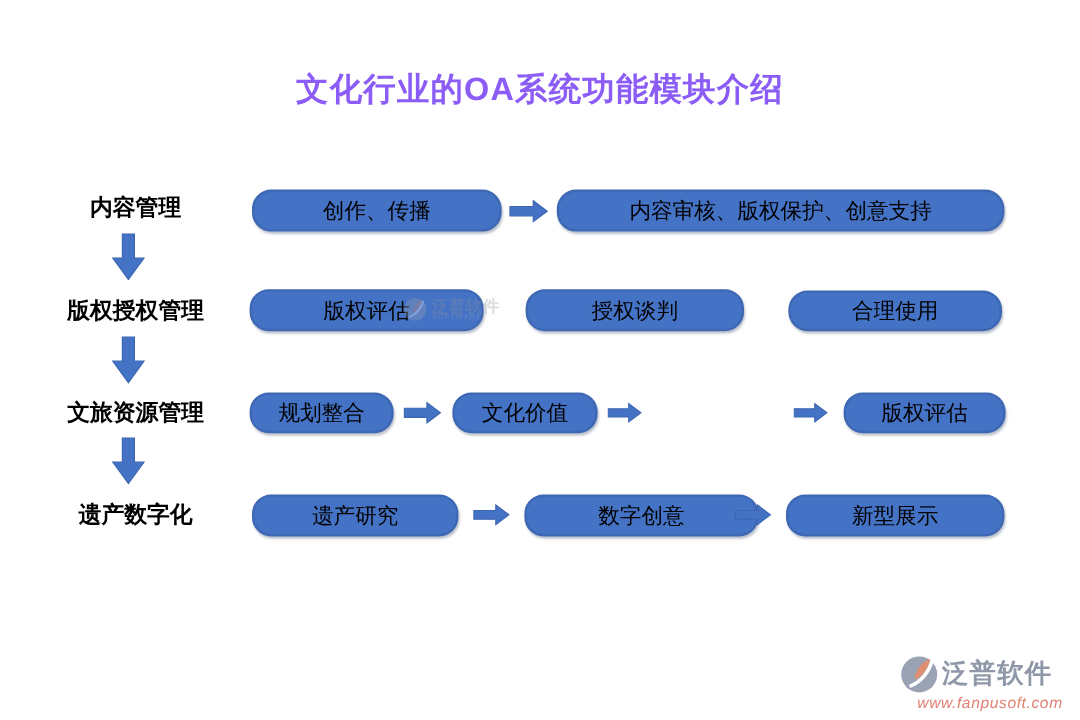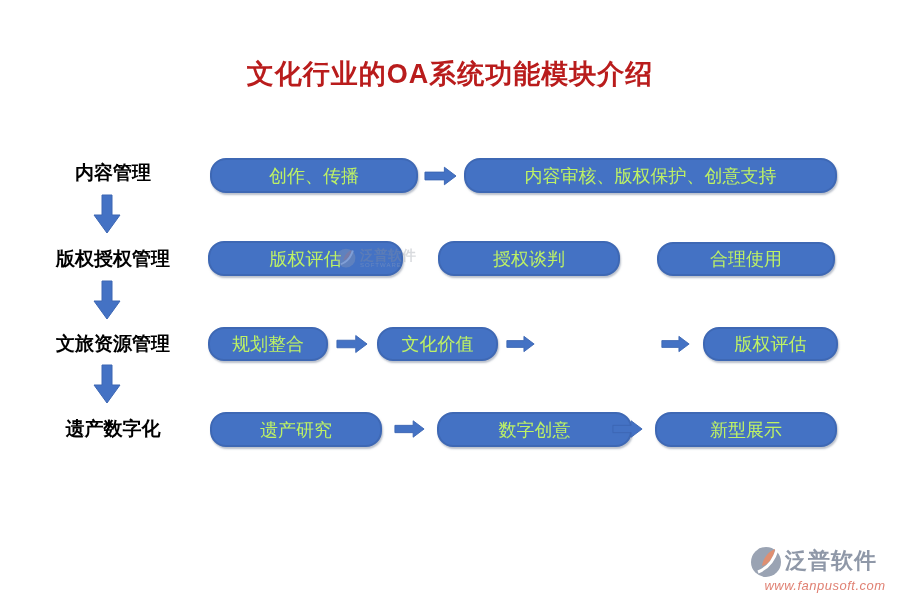--- a/index.html
+++ b/index.html
@@ -2,30 +2,30 @@
 <html><head>
 <meta charset="utf-8">
 <style>
   html,body{margin:0;padding:0;background:#fff;}
   .canvas{
     position:relative;width:900px;height:600px;background:#ffffff;
     font-family:"Liberation Sans",sans-serif;overflow:hidden;
   }
   .page-title{
     position:absolute;left:0;top:56px;width:100%;text-align:center;
-    font-size:27px;font-weight:700;color:#b91c1c;letter-spacing:1px;
+    font-size:27px;font-weight:700;color:#8b5cf6;letter-spacing:1px;
   }
   .row-label{
     position:absolute;left:18px;width:190px;text-align:center;
     font-size:19px;font-weight:700;color:#000;
   }
   .node{
     position:absolute;box-sizing:border-box;
     background:#4472C4;border:2px solid #3e68b4;border-radius:16px;
-    color:#bef264;font-size:18px;display:flex;align-items:center;justify-content:center;
+    color:#000000;font-size:18px;display:flex;align-items:center;justify-content:center;
     box-shadow:1px 2px 2px rgba(130,140,160,.55);
     white-space:nowrap;
   }
   .arrow{position:absolute;}
   .arrow svg{display:block;width:100%;height:100%;}
   .watermark{
     position:absolute;left:336px;top:248px;display:flex;align-items:center;gap:4px;
     opacity:.32;pointer-events:none;
   }
   .watermark .wm-txt{font-size:14px;color:#8b919c;font-weight:700;line-height:14px;}

